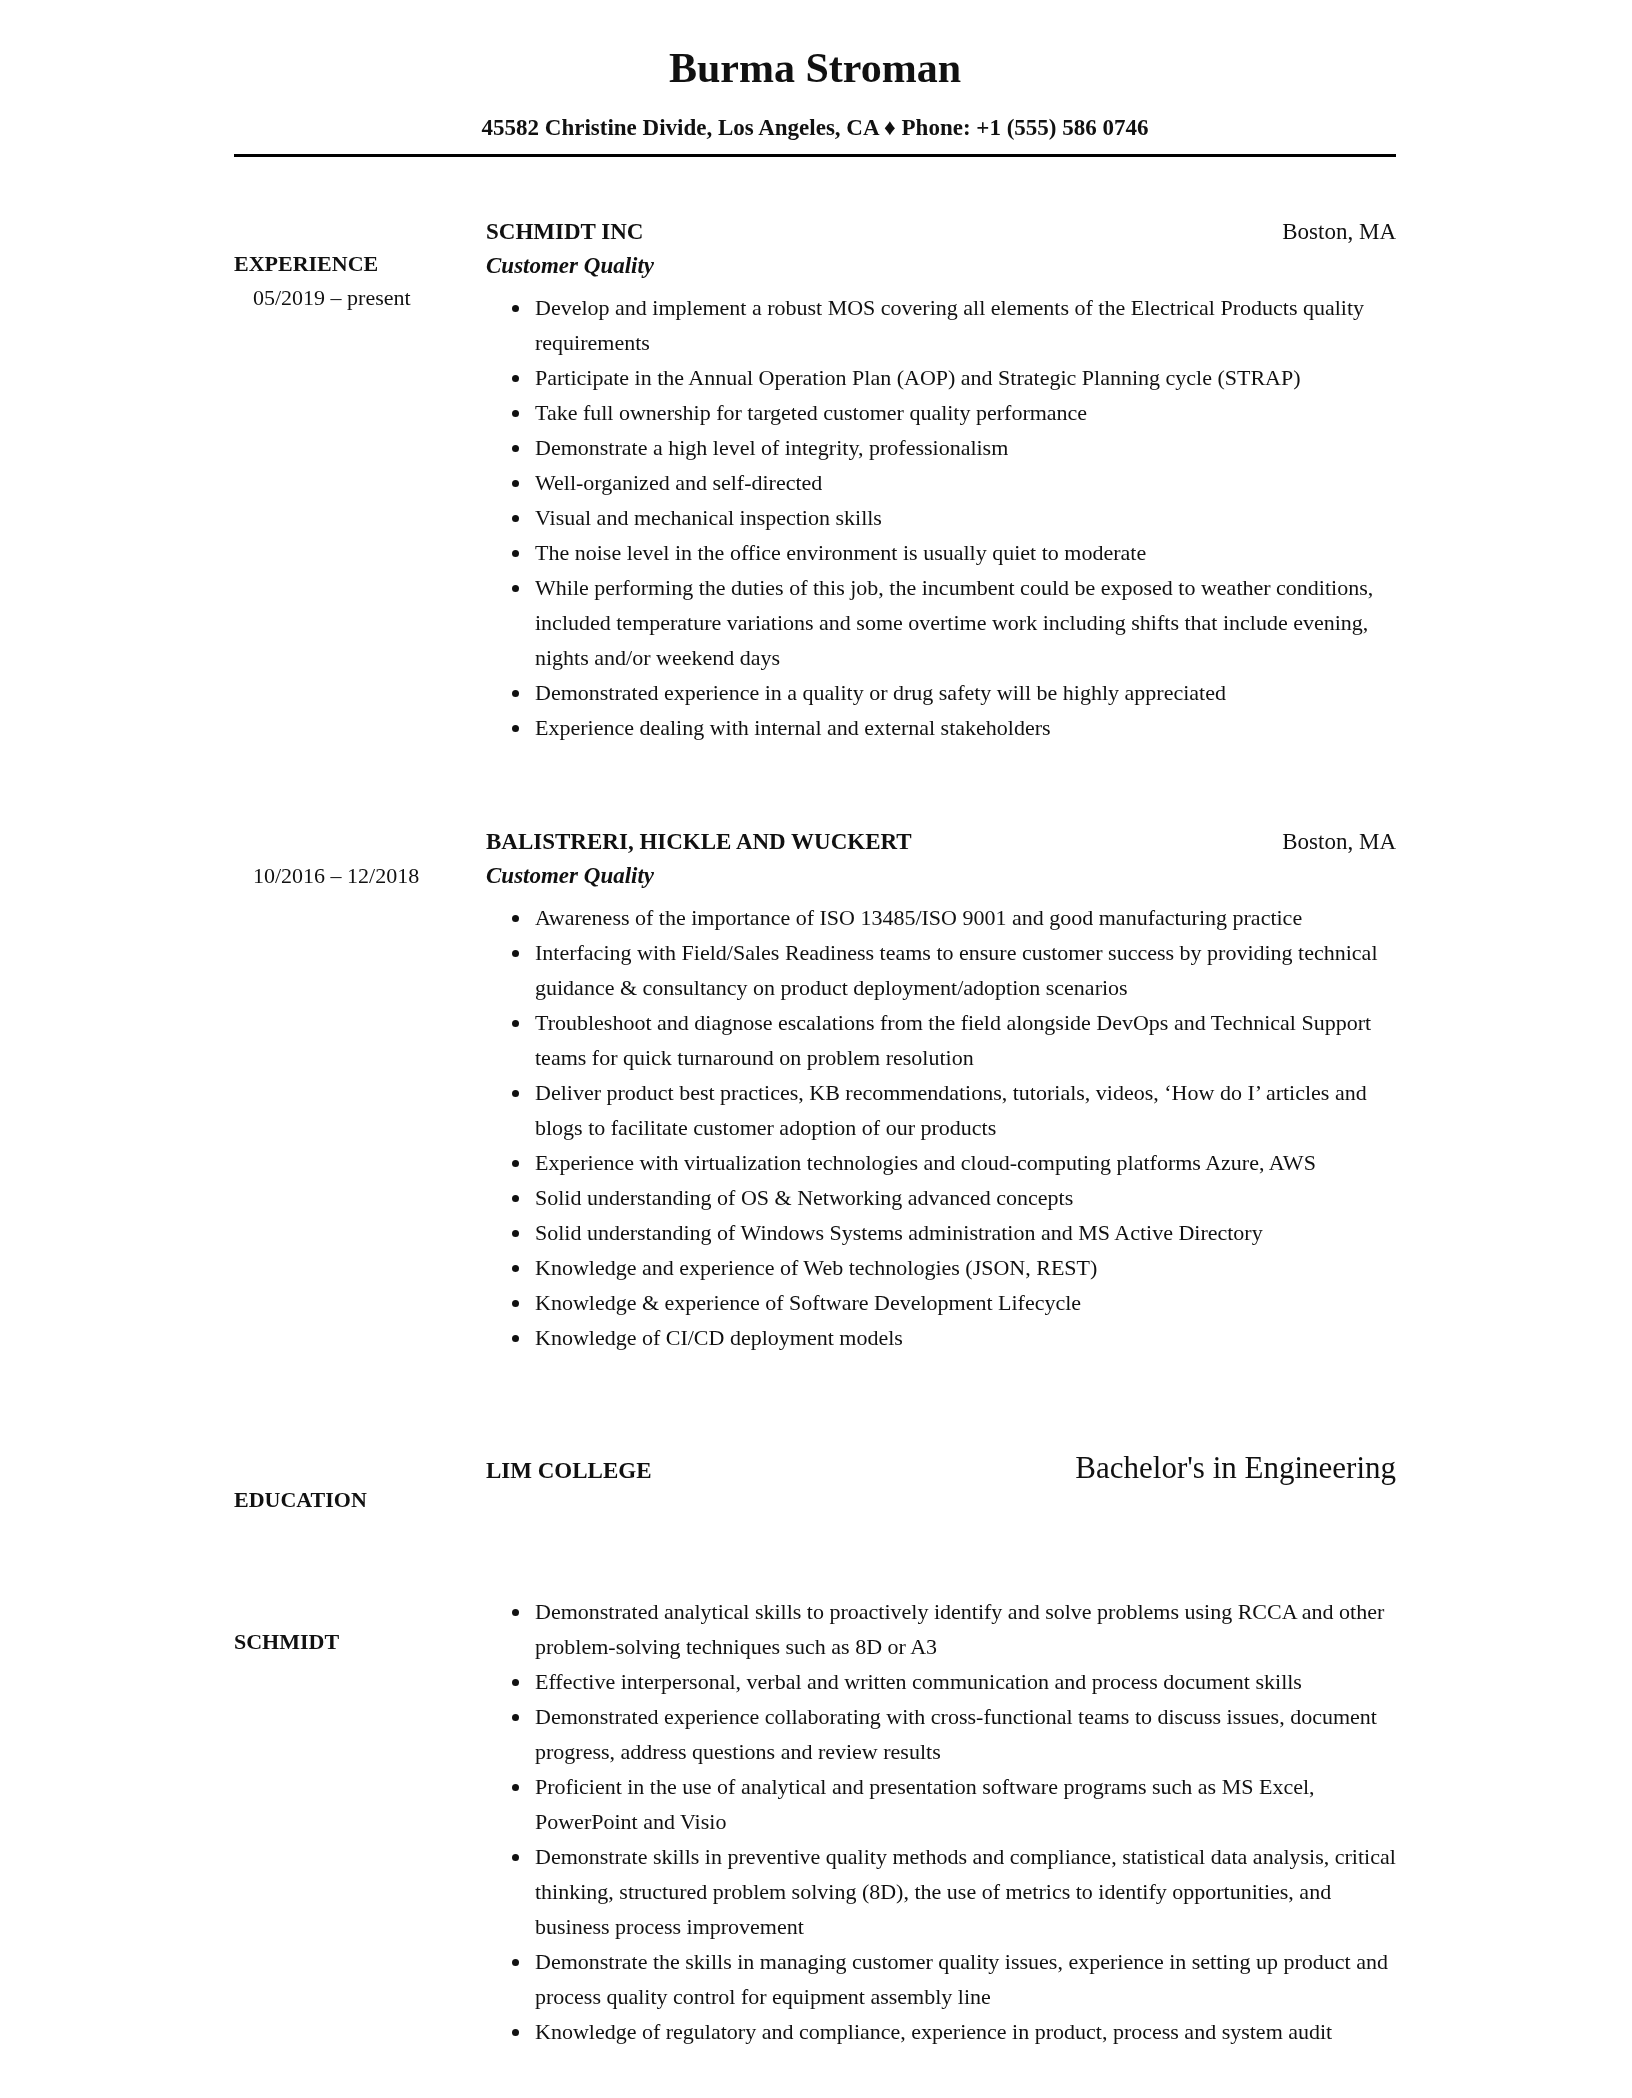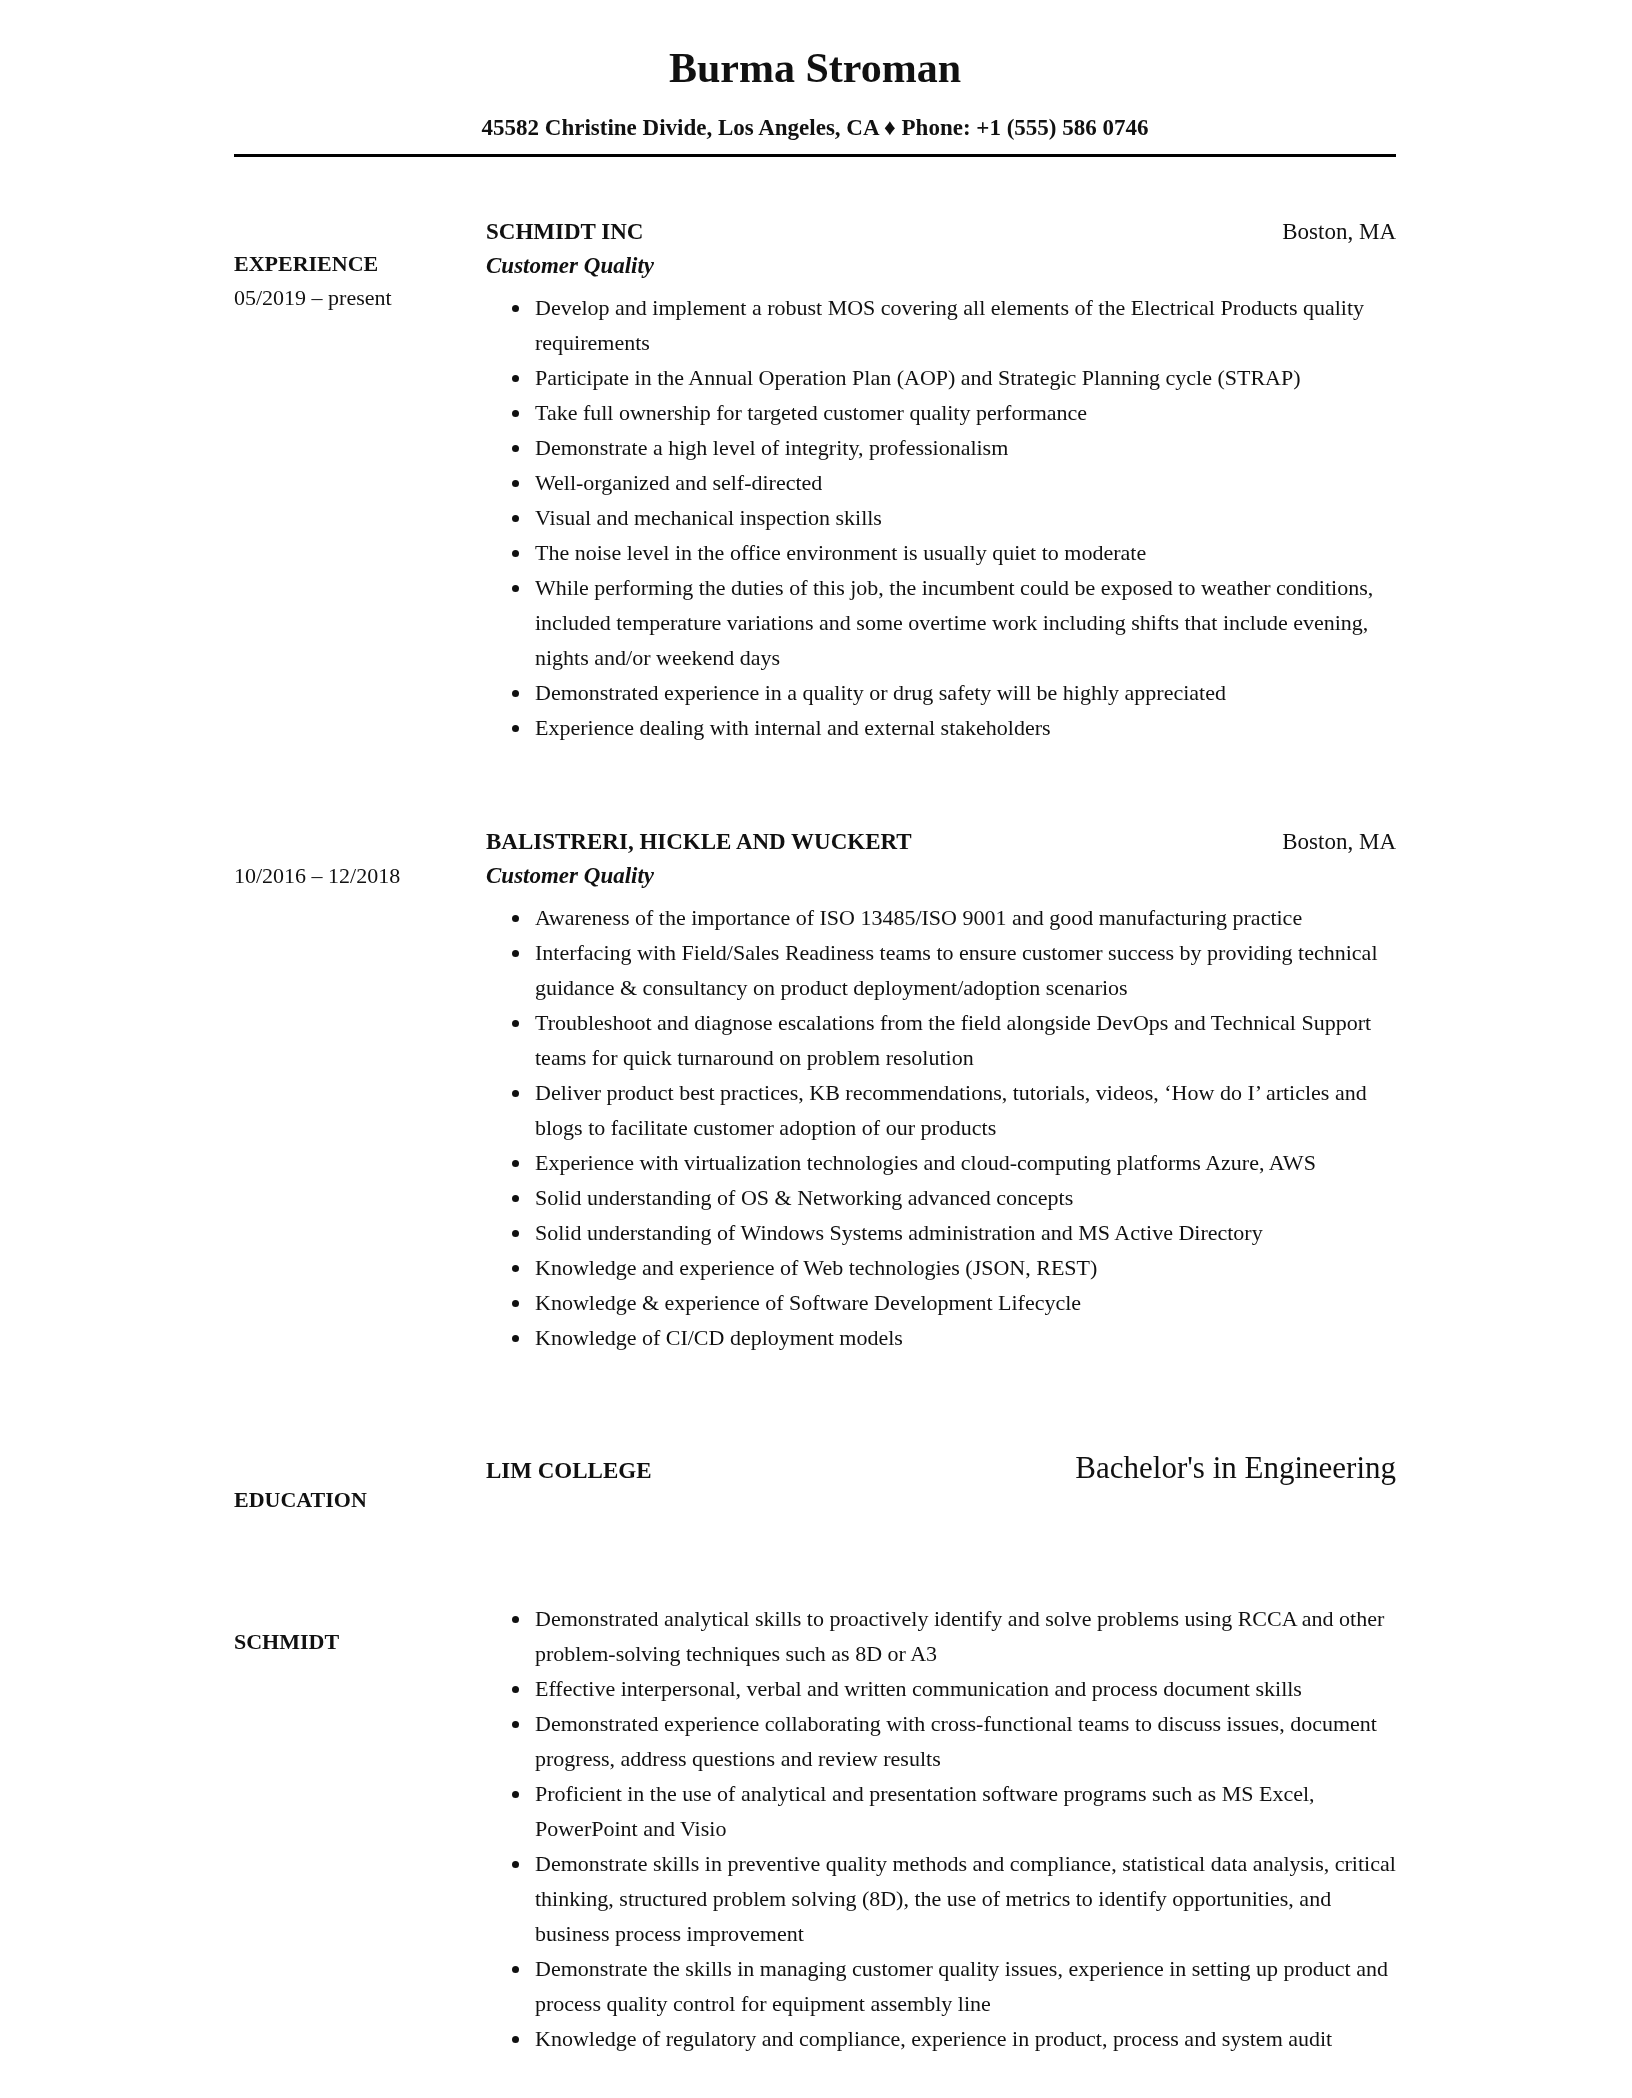--- a/index.html
+++ b/index.html
@@ -36,21 +36,21 @@
   }
 
   
   .section {
     display: grid;
     grid-template-columns: 252px 1fr;
     align-items: start;
   }
   .left-col { font-size: 22px; line-height: 34px; }
   .sec-label { font-weight: bold; font-size: 22px; line-height: 34px; margin-top: 32px; }
-  .dates { font-size: 22px; line-height: 34px; }
+  .dates { font-size: 22px; line-height: 34px; margin-left: 19px; }
 
   .sec-exp1   { margin-top: 58px; }
   .sec-exp2   { margin-top: 80px; }
   .sec-exp2 .left-col { padding-top: 34px; }
   .sec-edu    { margin-top: 96px; }
   .sec-skills { margin-top: 76px; }
 
   
   .job-header {
     display: flex;
@@ -67,21 +67,21 @@
     line-height: 34px;
   }
 
   ul.bullets {
     margin: 7px 0 0 0;
     padding: 0 0 0 46px;
     font-size: 22px;
     line-height: 35px;
   }
   ul.bullets li { padding-left: 3px; }
-  .sec-skills ul.bullets { margin-top: 8px; }
+  .sec-skills ul.bullets { margin-top: 1px; }
 
   
   .edu-row {
     display: flex;
     justify-content: space-between;
     align-items: baseline;
     line-height: 34px;
   }
   .school { font-weight: bold; font-size: 23px; }
   .degree { font-weight: normal; font-size: 31px; }

